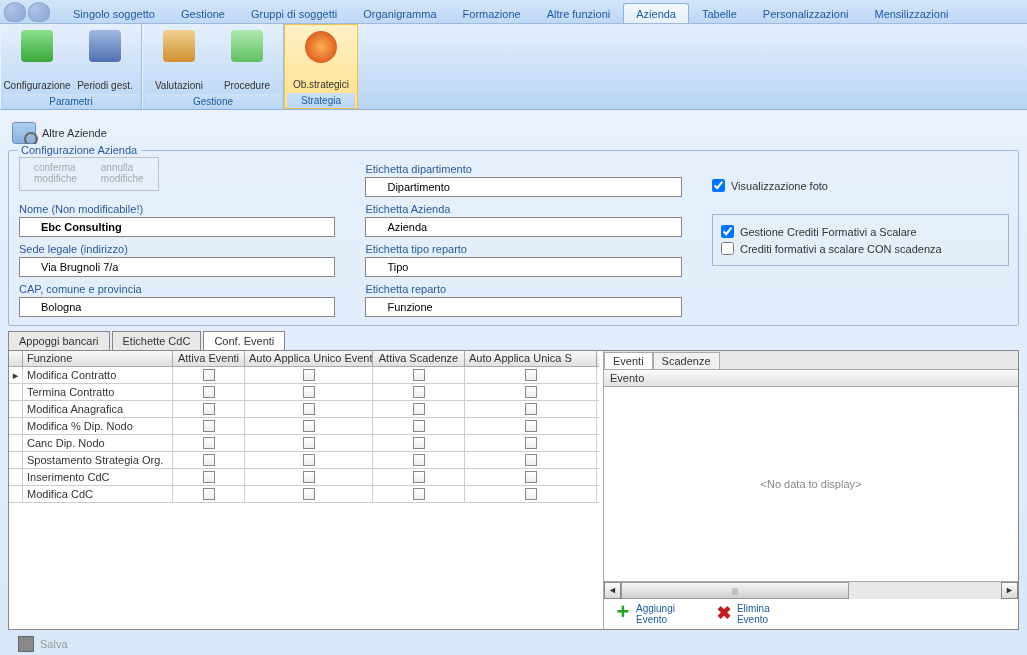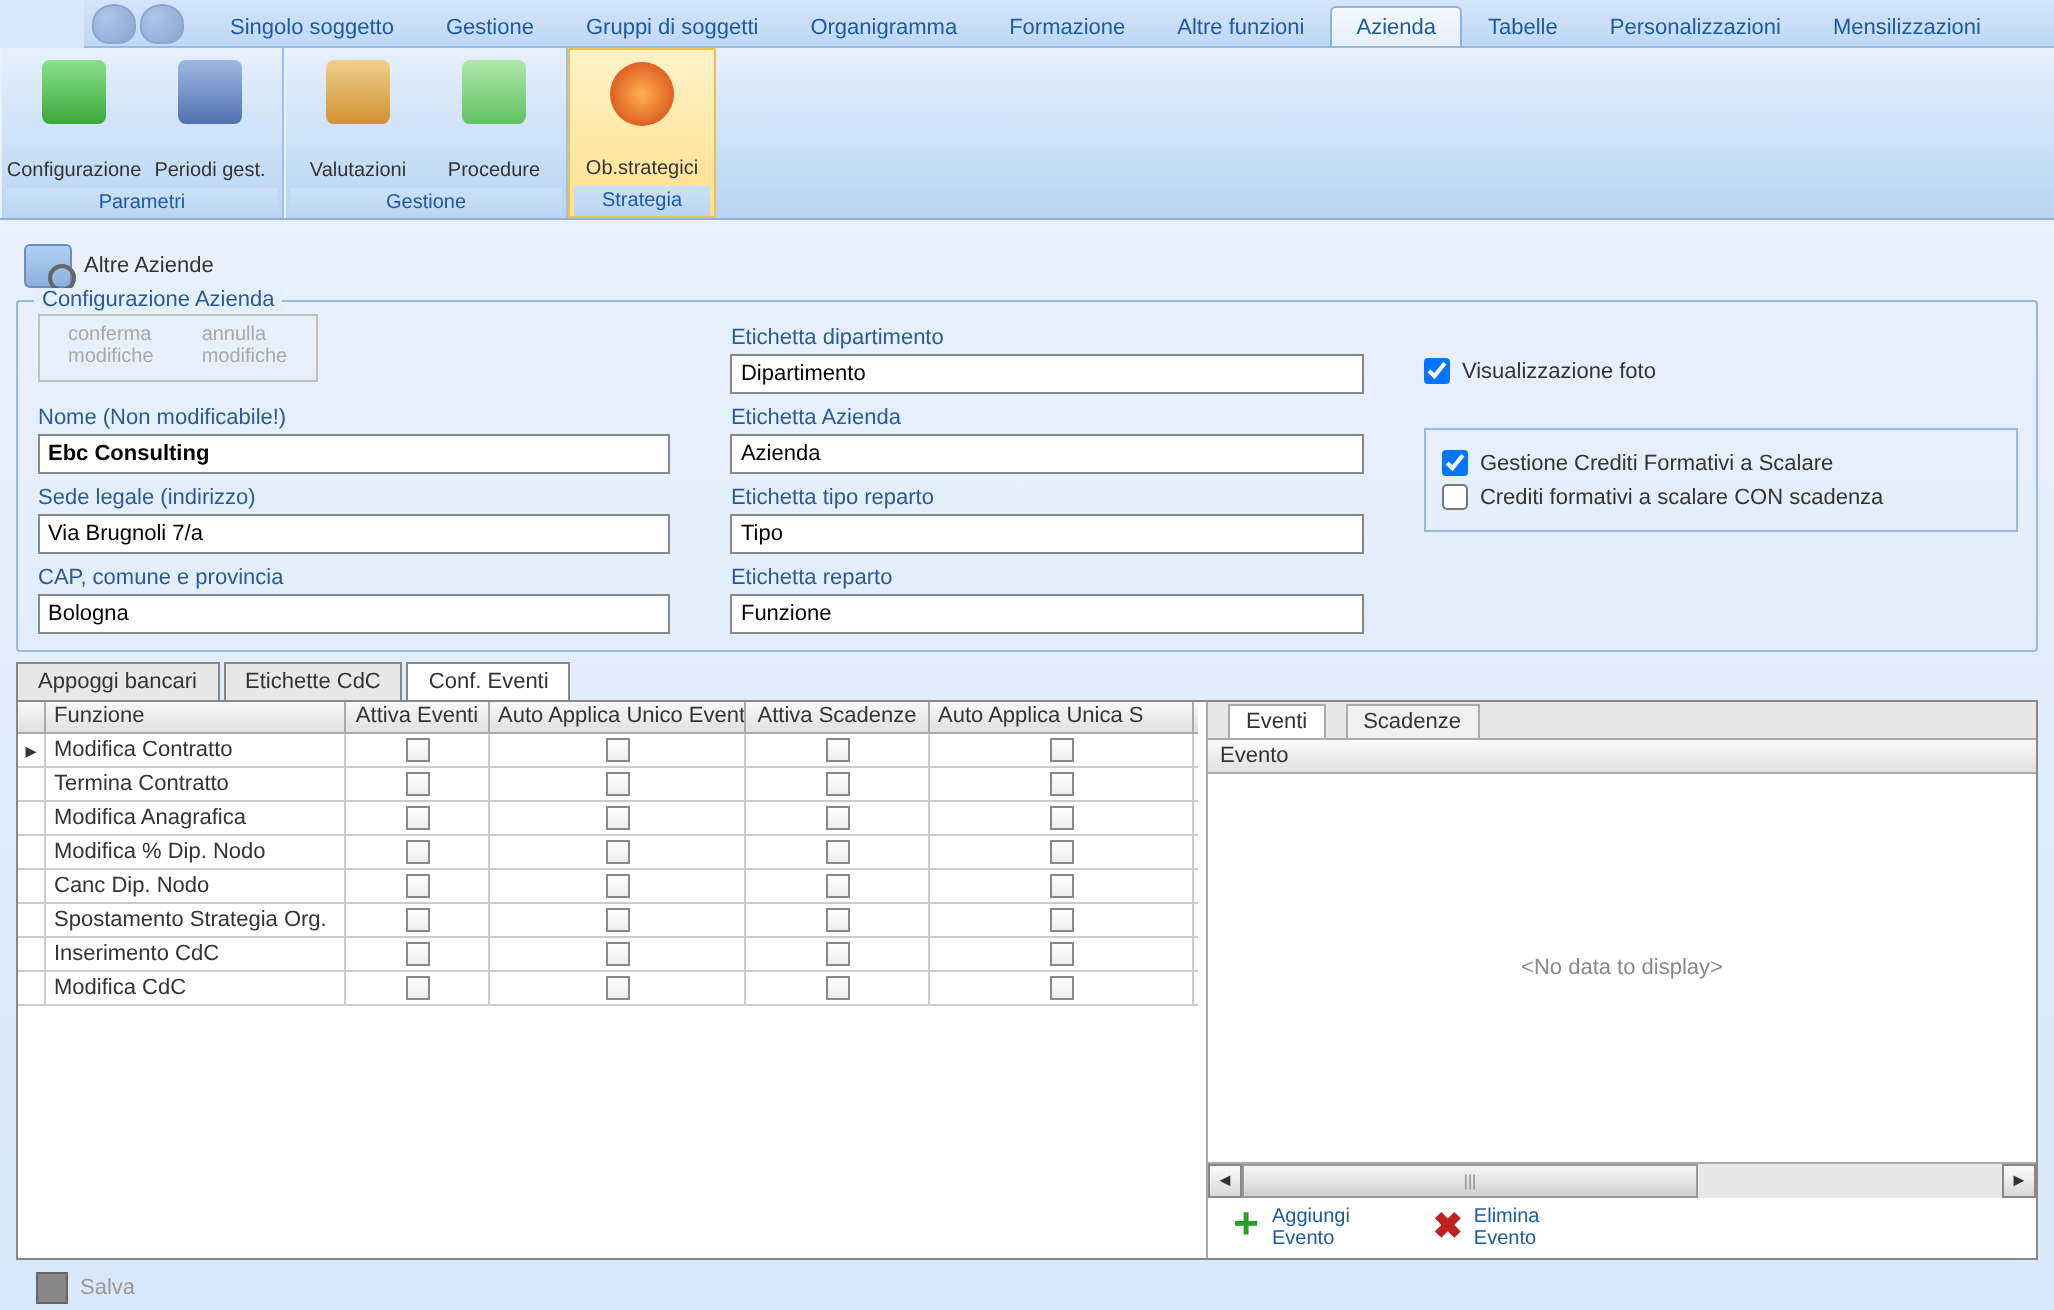--- a/index.html
+++ b/index.html
@@ -13,21 +13,20 @@
   color: #333;
 }
 .top-tabs {
   display: flex;
   align-items: flex-end;
   background: linear-gradient(to bottom, #d3e5fa, #bfd8f5);
   height: 24px;
   padding-left: 60px;
   border-bottom: 1px solid #9fb9d9;
   position: relative;
-  margin-left: 42px;
 }
 .top-tabs .corner-icons {
   position: absolute;
   left: 4px;
   top: 2px;
   display: flex;
   gap: 2px;
 }
 .corner-icon {
   width: 22px;
@@ -170,21 +169,21 @@
   text-align: left;
 }
 .field-label {
   color: #2a5a95;
   font-size: 11px;
   margin: 6px 0 2px;
 }
 .text-input {
   width: 100%;
   border: 1px solid #888;
-  padding: 2px 4px;
+  padding: 2px 21px;
   font-size: 11px;
   font-family: inherit;
   height: 20px;
   background: #fff;
 }
 .bold-val { font-weight: bold; }
 .chk-row {
   display: flex;
   align-items: center;
   gap: 6px;
@@ -288,21 +287,21 @@
   border-bottom: 1px solid #aaa;
 }
 .rtab {
   border: 1px solid #aaa;
   padding: 2px 8px;
   font-size: 11px;
   background: #f0f0f0;
   cursor: pointer;
   border-bottom: none;
   margin-top: 2px;
-  margin-left: 10px;
+  margin-left: 0;
 }
 .rtab.active { background: #fff; }
 .right-header {
   background: linear-gradient(to bottom, #fafafa, #e0e0e0);
   border-bottom: 1px solid #aaa;
   padding: 2px 6px;
   font-size: 11px;
 }
 .right-empty {
   flex: 1;

